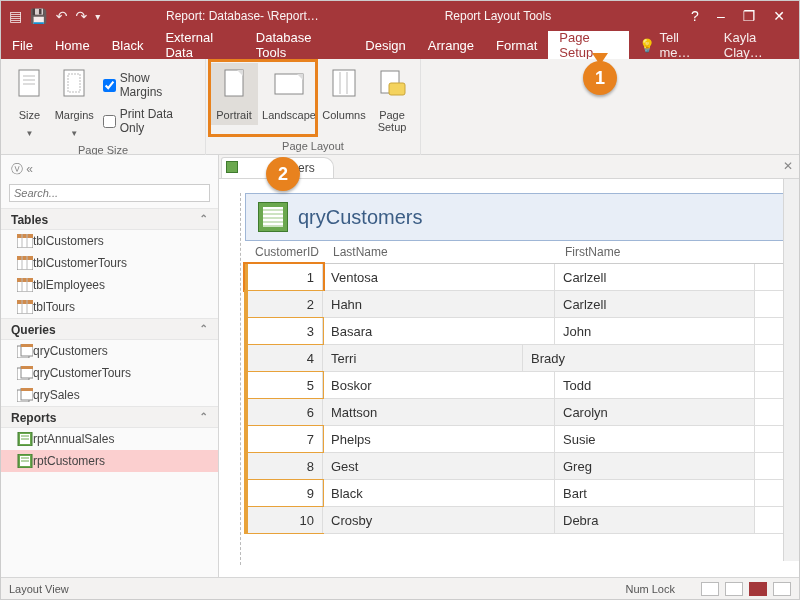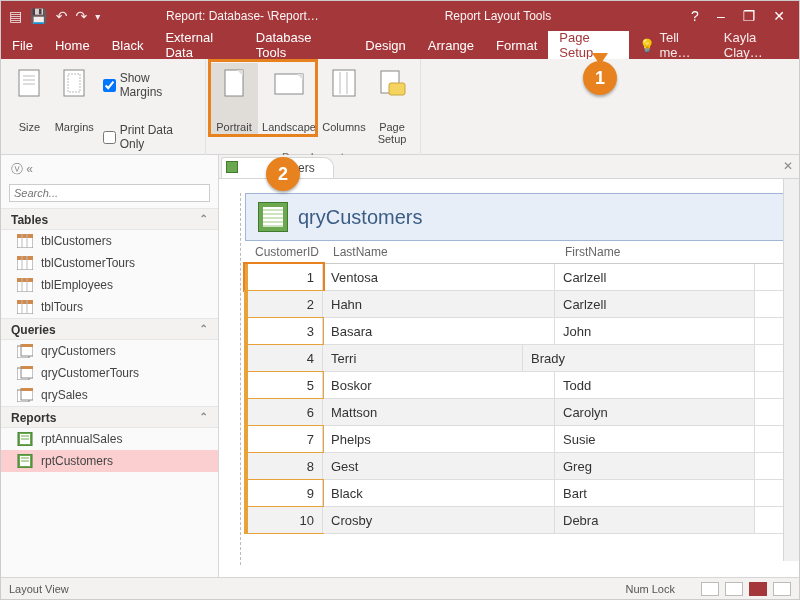--- a/index.html
+++ b/index.html
@@ -11,32 +11,32 @@
   .title-tools { flex: 1; text-align: center; font-size: 12px; color: #fff; opacity: .95; }
   .winbtns { display: flex; gap: 18px; padding: 0 14px; font-size: 14px; }
   .menubar { height: 28px; background: #a4373a; display: flex; align-items: stretch; color: #fff; font-size: 13px; }
   .menubar .tab { padding: 0 11px; display: flex; align-items: center; cursor: pointer; }
   .menubar .tab.active { background: #fff; color: #a4373a; }
   .menubar .tell { padding: 0 10px; display: flex; align-items: center; gap: 4px; opacity: .9; }
   .ribbon { height: 96px; background: #f3f2f1; border-bottom: 1px solid #d6d6d6; display: flex; position: relative; }
   .rgroup { display: flex; flex-direction: column; align-items: center; border-right: 1px solid #e1e1e1; height: 96px; }
   .rgroup .body { display: flex; align-items: flex-start; padding: 4px 6px 0 6px; flex: 1; }
   .rgroup .glabel { font-size: 11px; color: #666; padding: 2px 0 3px; }
-  .bigbtn { width: 48px; display: flex; flex-direction: column; align-items: center; gap: 20px; padding: 4px 2px; cursor: pointer; }
+  .bigbtn { width: 48px; display: flex; flex-direction: column; align-items: center; gap: 8px; padding: 4px 2px; cursor: pointer; }
   .bigbtn .bicon { width: 32px; height: 34px; display: flex; align-items: center; justify-content: center; }
   .bigbtn .blabel { font-size: 11px; color: #444; text-align: center; line-height: 1.1; }
   .bigbtn.wide { width: 62px; }
   .chkrow { display: flex; align-items: center; gap: 4px; font-size: 12px; color: #444; padding: 2px 6px; }
   .chkrow input { width: 13px; height: 13px; }
   .orient-highlight { position: absolute; z-index: 2; border: 3px solid #e8821e; pointer-events: none; }
   .nav { position: absolute; left: 0; top: 154px; width: 218px; bottom: 22px; background: #fafafa; border-right: 1px solid #d6d6d6; display: flex; flex-direction: column; }
   .nav-header { padding: 6px 8px 4px 10px; display: flex; align-items: center; justify-content: space-between; }
   .nav-title { font-size: 16px; color: #333; }
   .nav-section { padding: 4px 10px 2px; font-weight: 600; color: #333; display: flex; justify-content: space-between; border-top: 1px solid #e6e6e6; border-bottom: 1px solid #e6e6e6; background: #f3f2f1; }
-  .nav-item { padding: 4px 10px 4px 16px; display: flex; align-items: flex-end; gap: 8px; cursor: pointer; }
+  .nav-item { padding: 4px 10px 4px 16px; display: flex; align-items: flex-end; cursor: pointer; }
   .nav-item.selected { background: #fbcfcf; }
   .nav-icon { width: 16px; height: 14px; }
   .content { position: absolute; left: 218px; right: 0; top: 154px; bottom: 22px; background: #e9e9e9; display: flex; flex-direction: column; }
   .doc-tabs { height: 24px; background: #f3f2f1; display: flex; align-items: flex-end; border-bottom: 1px solid #d6d6d6; position: relative; }
   .doc-tab { background: #fff; border: 1px solid #d6d6d6; border-bottom: none; padding: 3px 18px 3px 22px; font-size: 12px; color: #444; border-radius: 3px 10px 0 0; margin-left: 2px; position: relative; }
   .doc-tab-close { position: absolute; right: 6px; top: 4px; font-size: 12px; color: #888; }
   .doc-area { flex: 1; background: #fff; position: relative; overflow: hidden; }
   .report-canvas { position: absolute; left: 26px; top: 14px; right: 0; bottom: 0; background: #fff; }
   .rulergutter { position: absolute; left: 6px; top: 14px; width: 16px; bottom: 12px; border-right: 1px dashed #bbb; }
   .report-header { background: #e8eef7; border: 1px solid #9fb6d6; padding: 8px 12px; display: flex; align-items: center; gap: 10px; margin-right: 10px; }
@@ -120,21 +120,21 @@
       <div class="bigbtn">
         <div class="bicon">
           <svg width="28" height="32">
               <rect x="4" y="2" width="20" height="26" fill="#fff" stroke="#888"></rect>
               <rect x="8" y="6" width="12" height="18" fill="none" stroke="#bbb" stroke-dasharray="2,1"></rect>
             </svg>
         </div>
         <div class="blabel">Margins</div>
         <span style="font-size:8px;color:#666;">▼</span>
       </div>
-      <div style="display:flex;flex-direction:column;gap:20px;padding-top:6px;">
+      <div style="display:flex;flex-direction:column;gap:4px;padding-top:6px;">
         <label class="chkrow">
           <input type="checkbox" checked="" style="">
           <span>Show Margins</span>
         </label>
         <label class="chkrow">
           <input type="checkbox" style="">
           <span>Print Data Only</span>
         </label>
       </div>
     </div>

